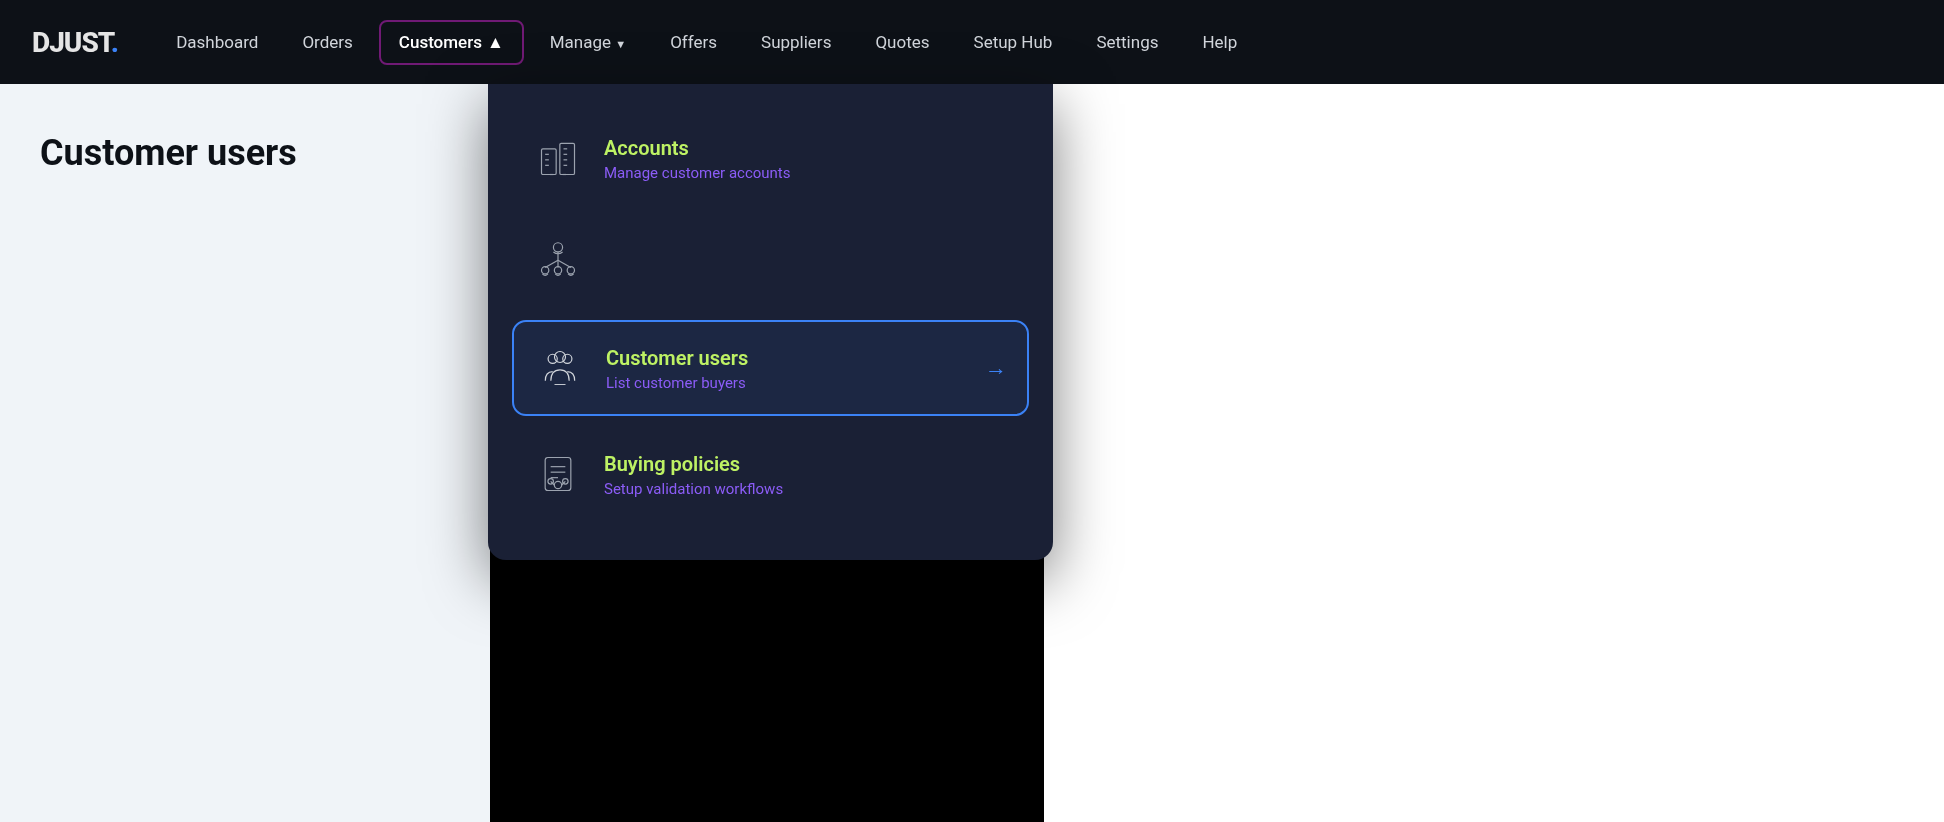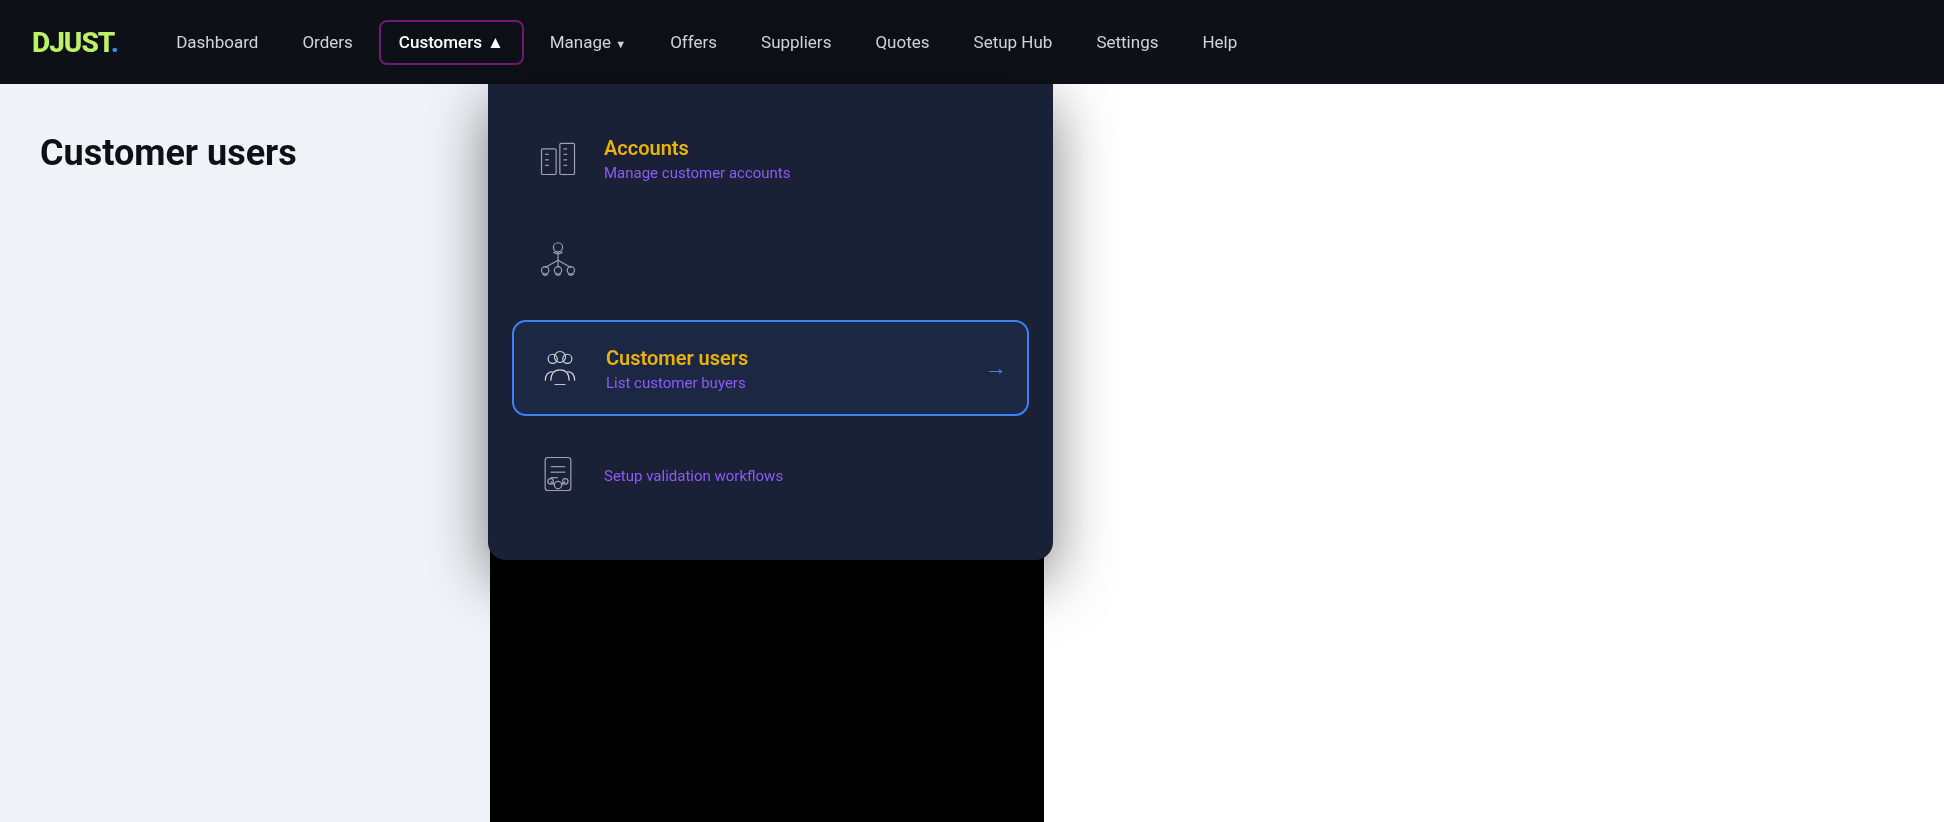--- a/index.html
+++ b/index.html
@@ -25,21 +25,21 @@
     }
 
     .logo {
       font-size: 28px;
       font-weight: 800;
       color: #fff;
       margin-right: 32px;
       letter-spacing: -1px;
     }
     .logo span {
-      color: #bef264;
+      color: #e5e5e5;
     }
 
     .nav-item {
       color: #d1d5db;
       font-size: 17px;
       font-weight: 400;
       padding: 10px 18px;
       border-radius: 8px;
       cursor: pointer;
       white-space: nowrap;
@@ -136,21 +136,21 @@
 
     .dropdown-item-active .dropdown-icon svg {
       stroke: #d1d5db;
     }
 
     .dropdown-text { flex: 1; }
 
     .dropdown-label {
       font-size: 20px;
       font-weight: 600;
-      color: #eab308;
+      color: #bef264;
       line-height: 1.3;
     }
 
     .dropdown-desc {
       font-size: 15px;
       color: #8b5cf6;
       margin-top: 3px;
     }
 
     .dropdown-arrow {
@@ -277,17 +277,18 @@
         <line x1="16" y1="16" x2="32" y2="16"></line>
         <line x1="16" y1="22" x2="32" y2="22"></line>
         <line x1="16" y1="28" x2="24" y2="28"></line>
         <circle cx="24" cy="36" r="4"></circle>
         <path d="M20 36 L16 32 M28 36 L32 32"></path>
         <circle cx="16" cy="32" r="3"></circle>
         <circle cx="32" cy="32" r="3"></circle>
       </svg>
     </div>
     <div class="dropdown-text">
+      <div class="dropdown-label">Buying policies</div>
       <div class="dropdown-desc">Setup validation workflows</div>
     </div>
   </div>
 
 </div>
 
 </body></html>

